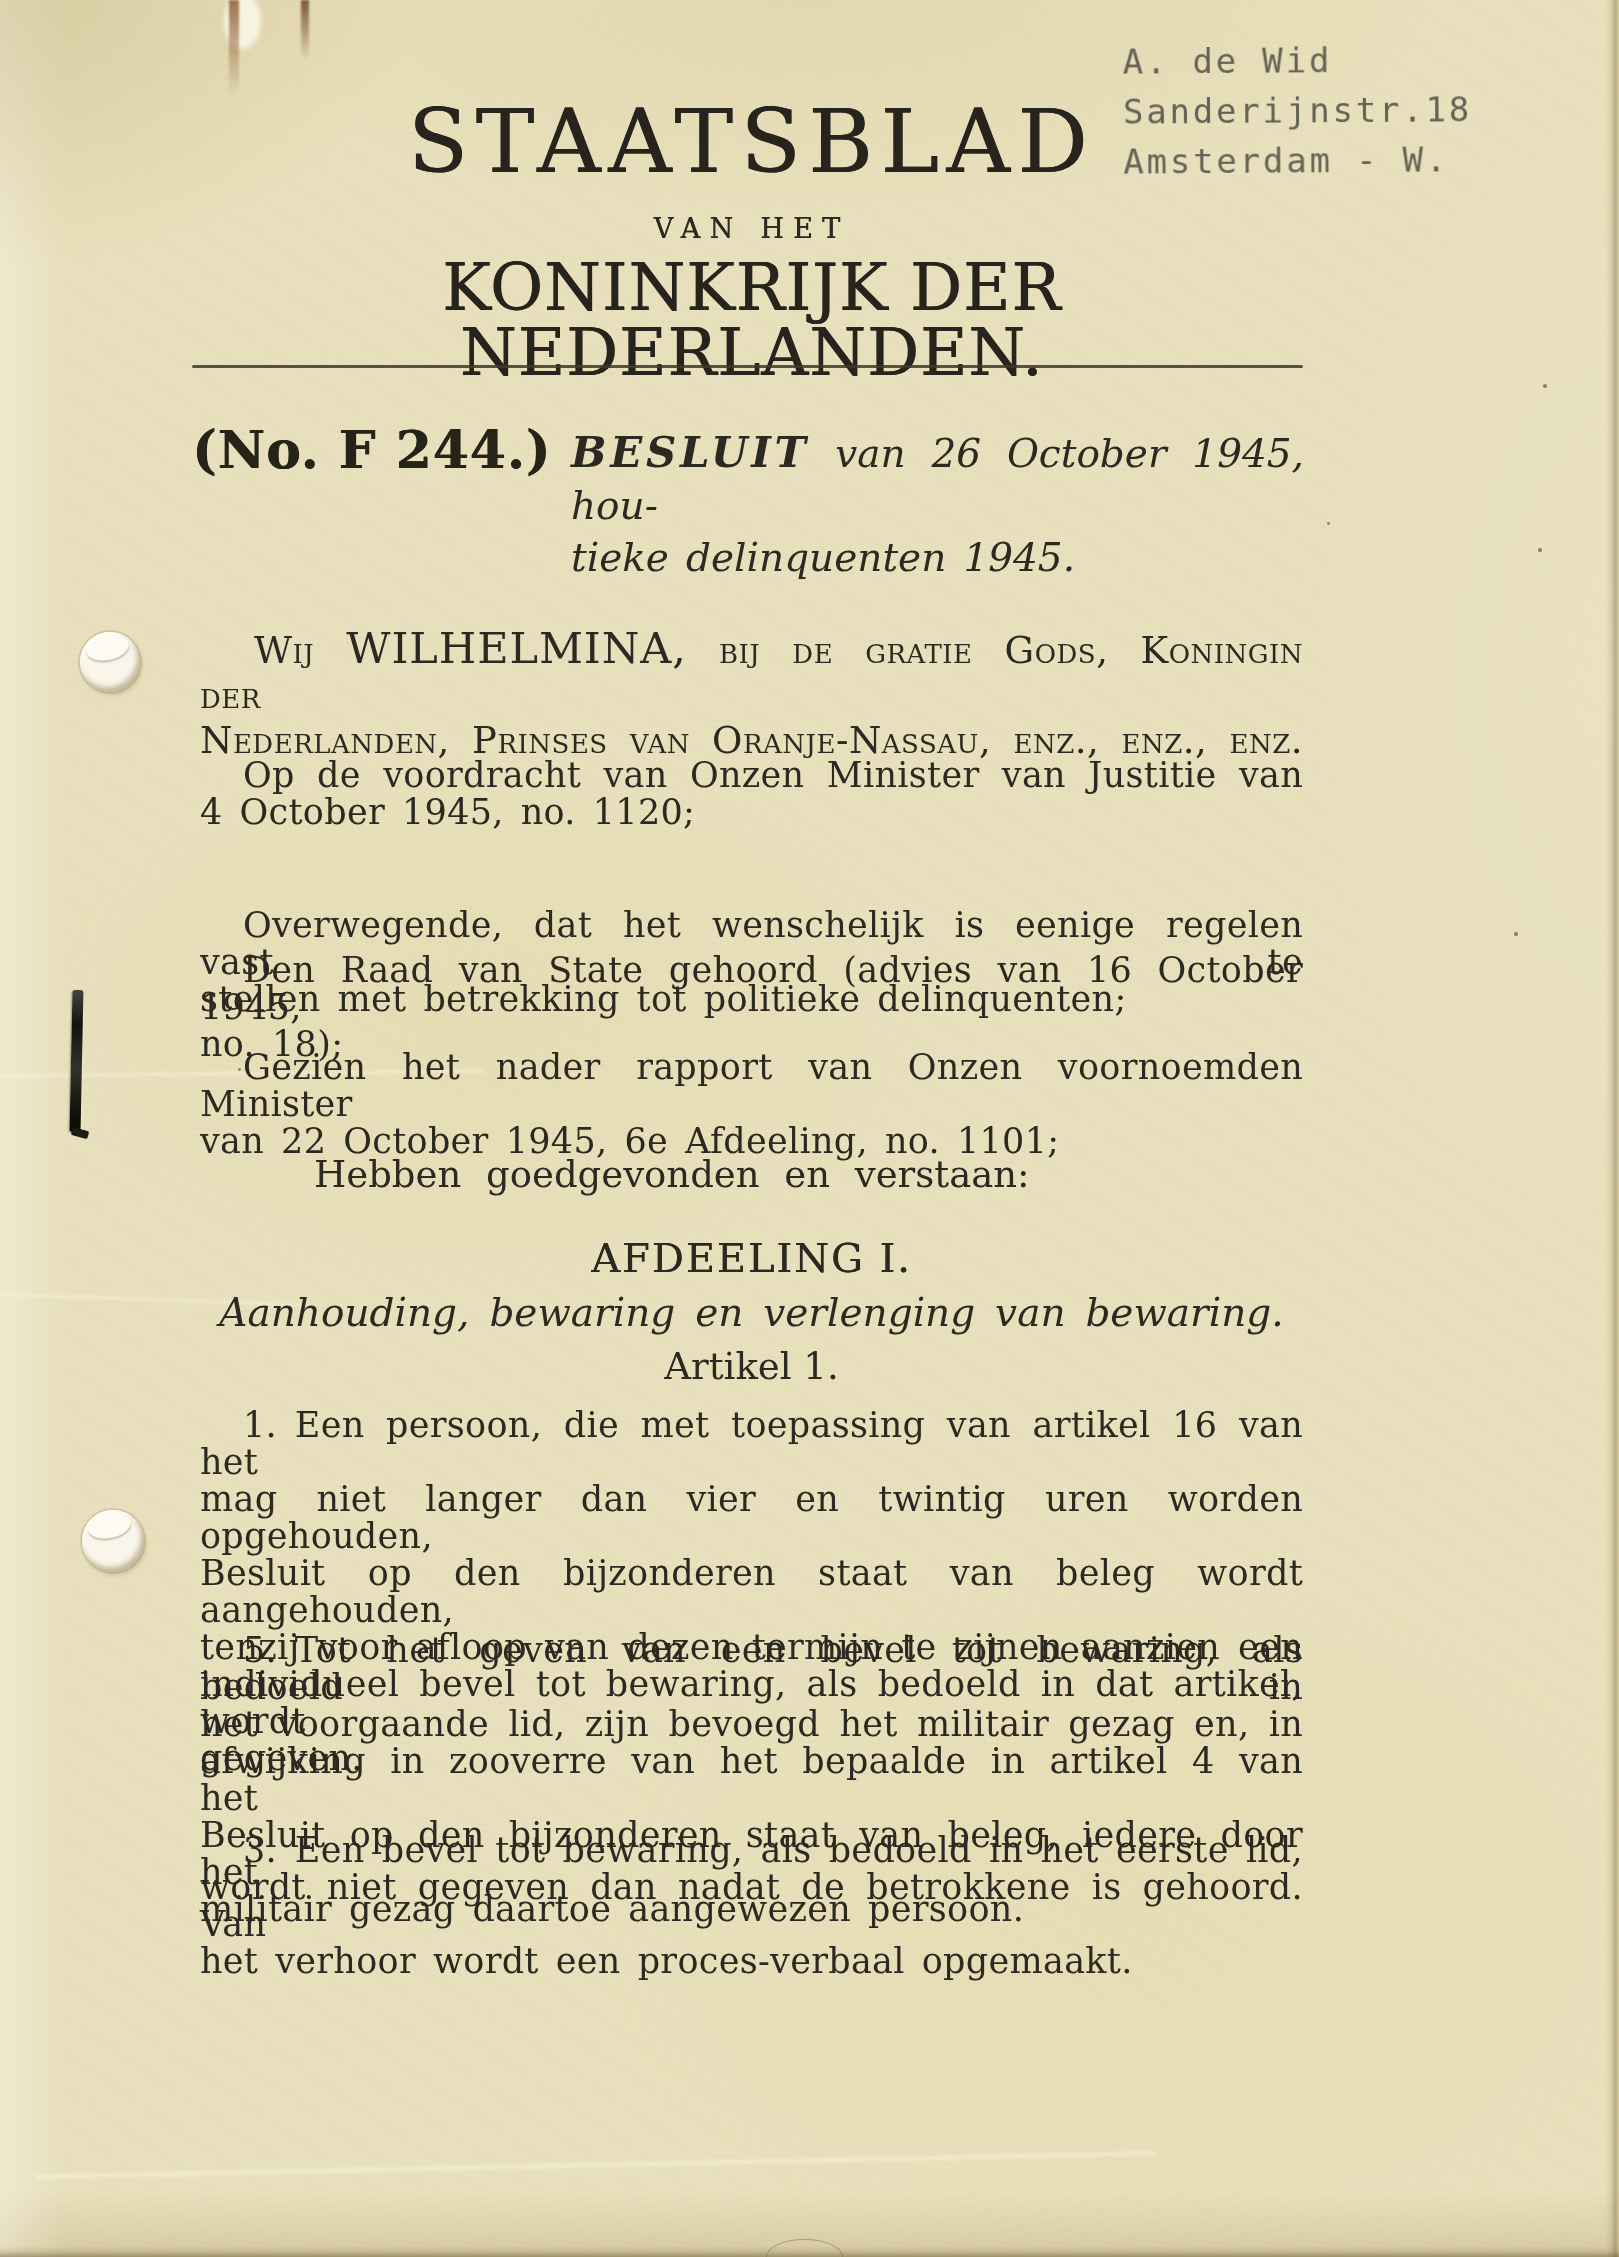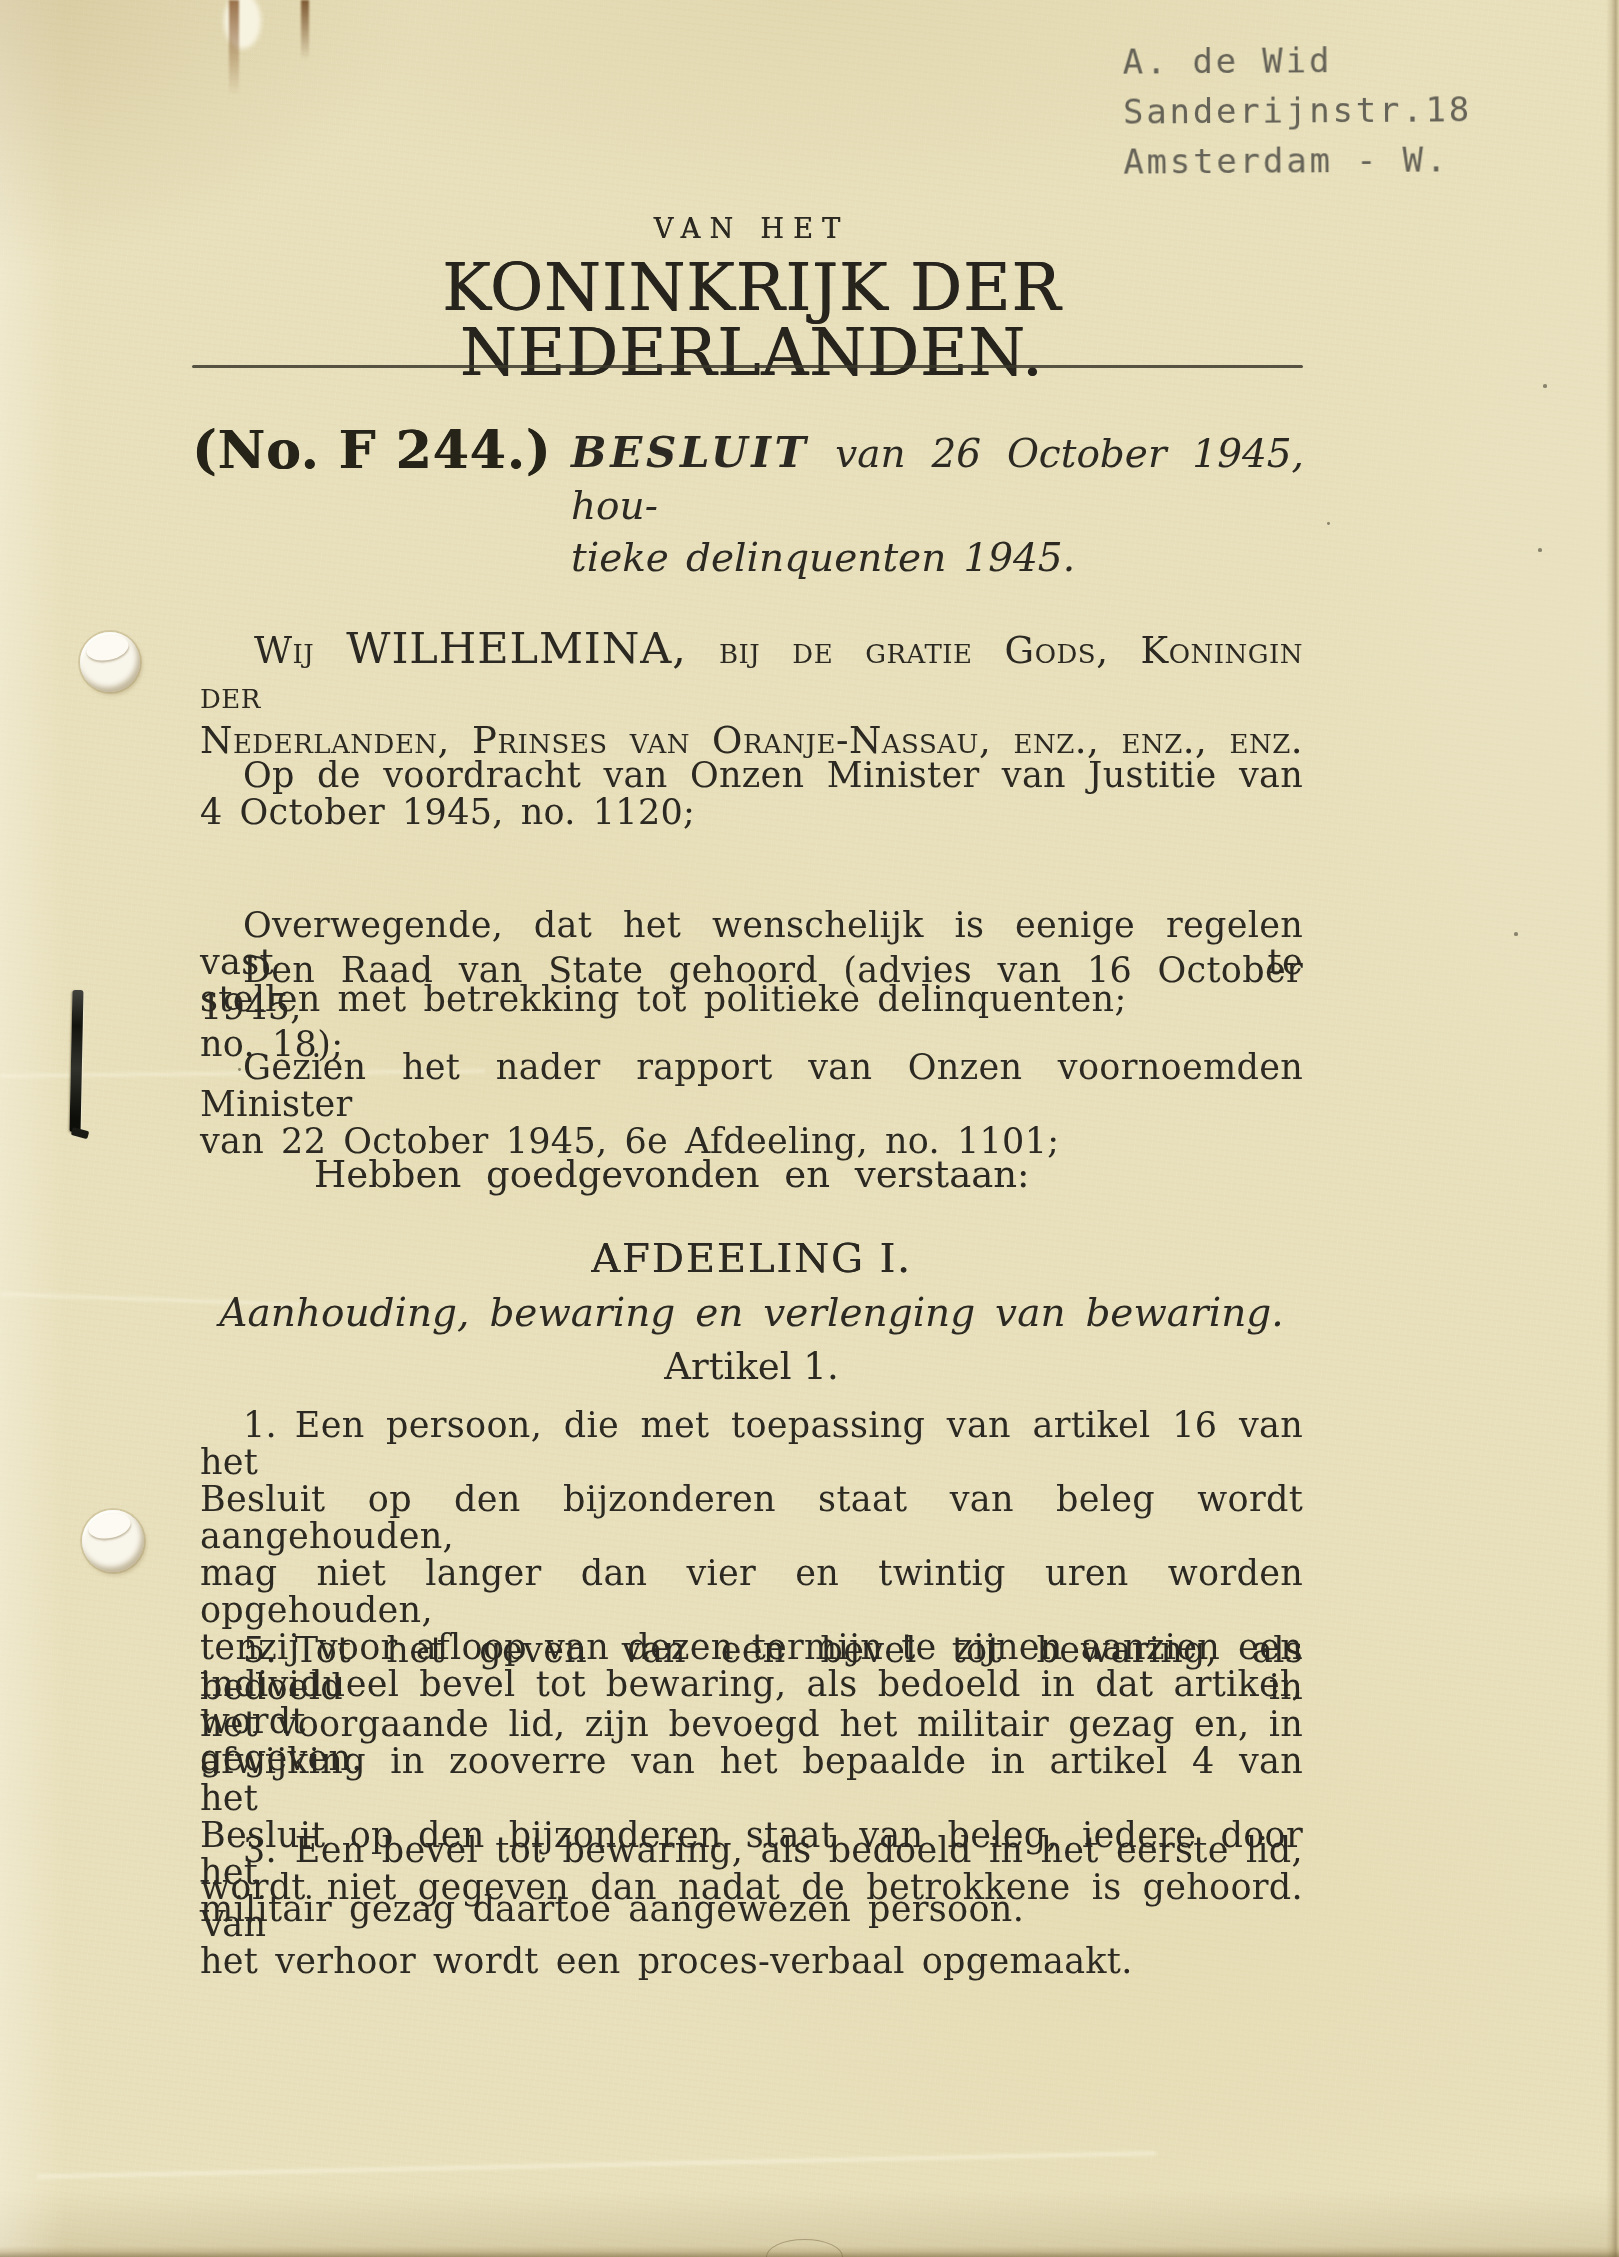--- a/index.html
+++ b/index.html
@@ -120,20 +120,21 @@
   <div class="abs speck sp3"></div>
   <div class="abs speck sp4"></div>
   <div class="abs speck sp5"></div>
 
   <div class="abs stamp">
     <div>A. de Wid</div>
     <div>Sanderijnstr.18</div>
     <div>Amsterdam - W.</div>
   </div>
 
+  <div class="abs col masthead-title">STAATSBLAD</div>
   <div class="abs col masthead-vanhet">VAN HET</div>
   <div class="abs col masthead-kingdom">KONINKRIJK DER NEDERLANDEN.</div>
   <div class="abs rule"></div>
 
   <div class="abs decree-number">(No. F 244.)</div>
   <div class="abs decree-block">
     <div class="jl">
       <span class="decree-type">BESLUIT</span><span> van 26 October 1945, hou-</span>
     </div>
     <div class="last">tieke delinquenten 1945.</div>
@@ -164,22 +165,22 @@
     </div>
 
   <div class="abs enacting">Hebben goedgevonden en verstaan:</div>
 
   <div class="abs col sect-head">AFDEELING I.</div>
   <div class="abs col sect-sub">Aanhouding, bewaring en verlenging van bewaring.</div>
   <div class="abs col art-head">Artikel 1.</div>
 
   <div class="abs body-para indent1" style="top:1407px">
       <div class="tl">1. Een persoon, die met toepassing van artikel 16 van het</div>
+      <div class="tl">mag niet langer dan vier en twintig uren worden opgehouden,</div>
       <div class="tl">Besluit op den bijzonderen staat van beleg wordt aangehouden,</div>
-      <div class="tl">mag niet langer dan vier en twintig uren worden opgehouden,</div>
       <div class="tl">tenzij voor afloop van dezen termijn te zijnen aanzien een</div>
       <div class="tl">individueel bevel tot bewaring, als bedoeld in dat artikel, wordt</div>
       <div class="tl last">gegeven.</div>
     </div>
   <div class="abs body-para indent1" style="top:1632px">
       <div class="tl">5. Tot het geven van een bevel tot bewaring, als bedoeld in</div>
       <div class="tl">het voorgaande lid, zijn bevoegd het militair gezag en, in</div>
       <div class="tl">afwijking in zooverre van het bepaalde in artikel 4 van het</div>
       <div class="tl">Besluit op den bijzonderen staat van beleg, iedere door het</div>
       <div class="tl last">militair gezag daartoe aangewezen persoon.</div>

